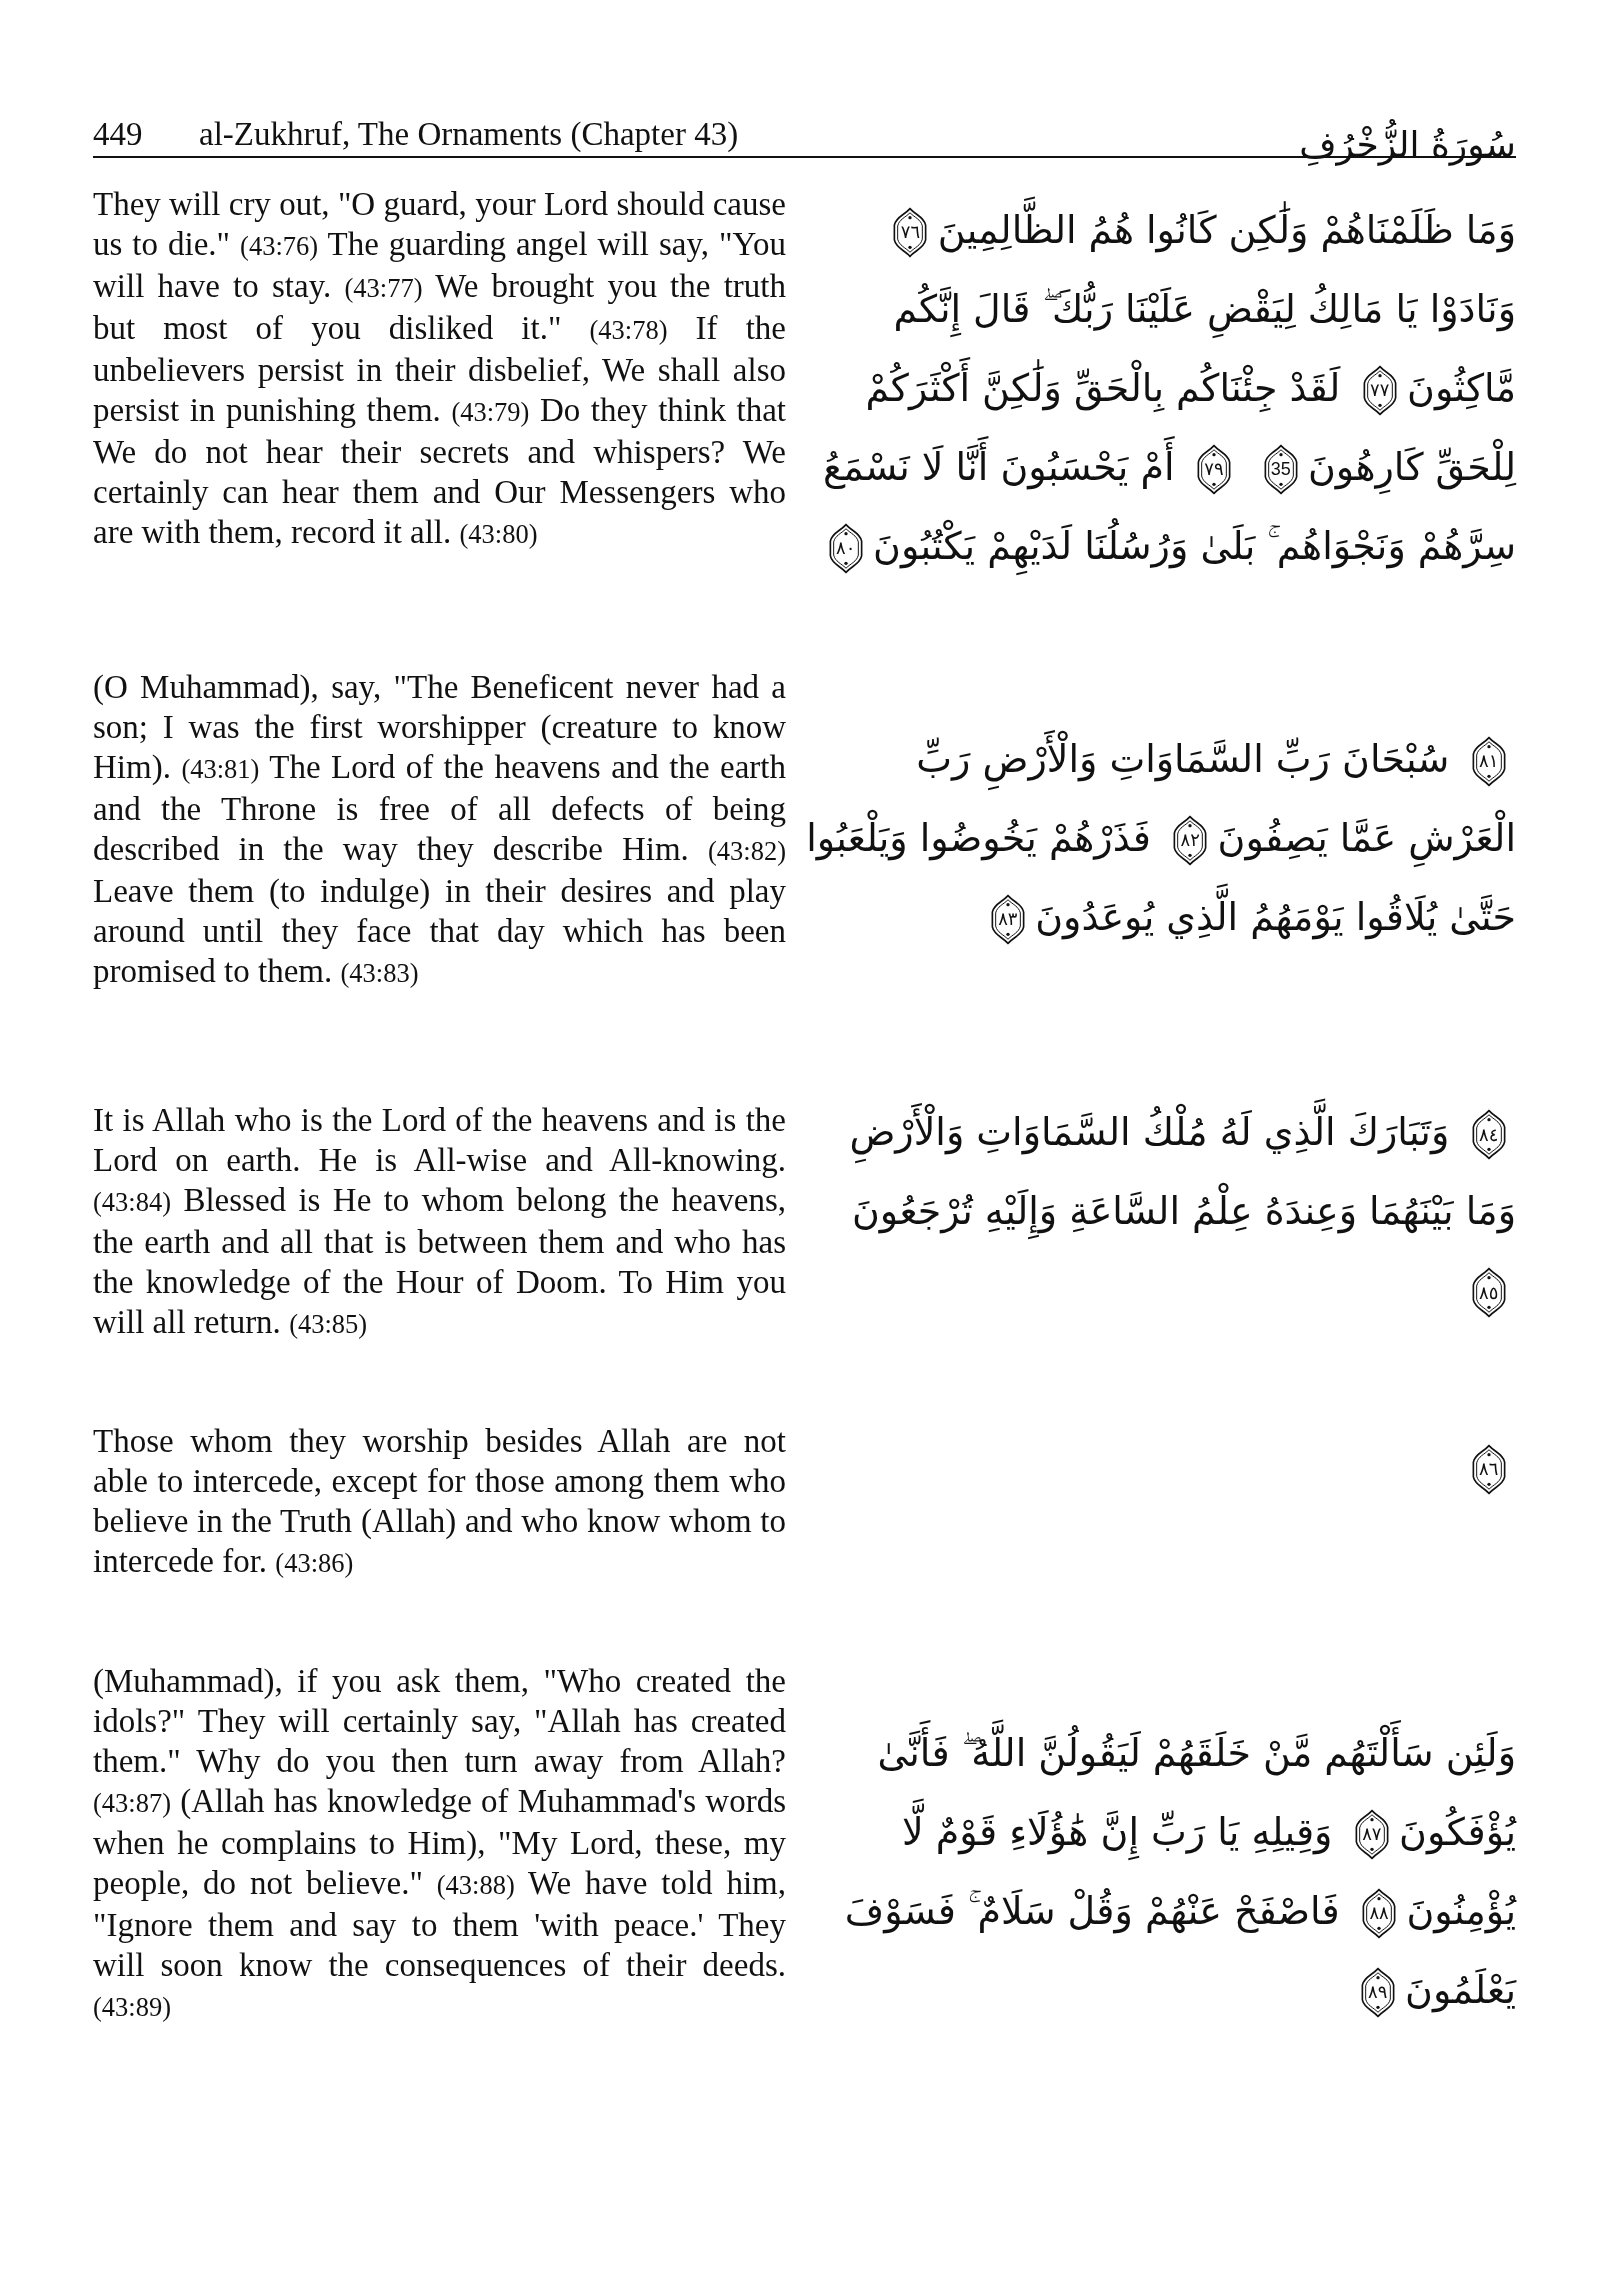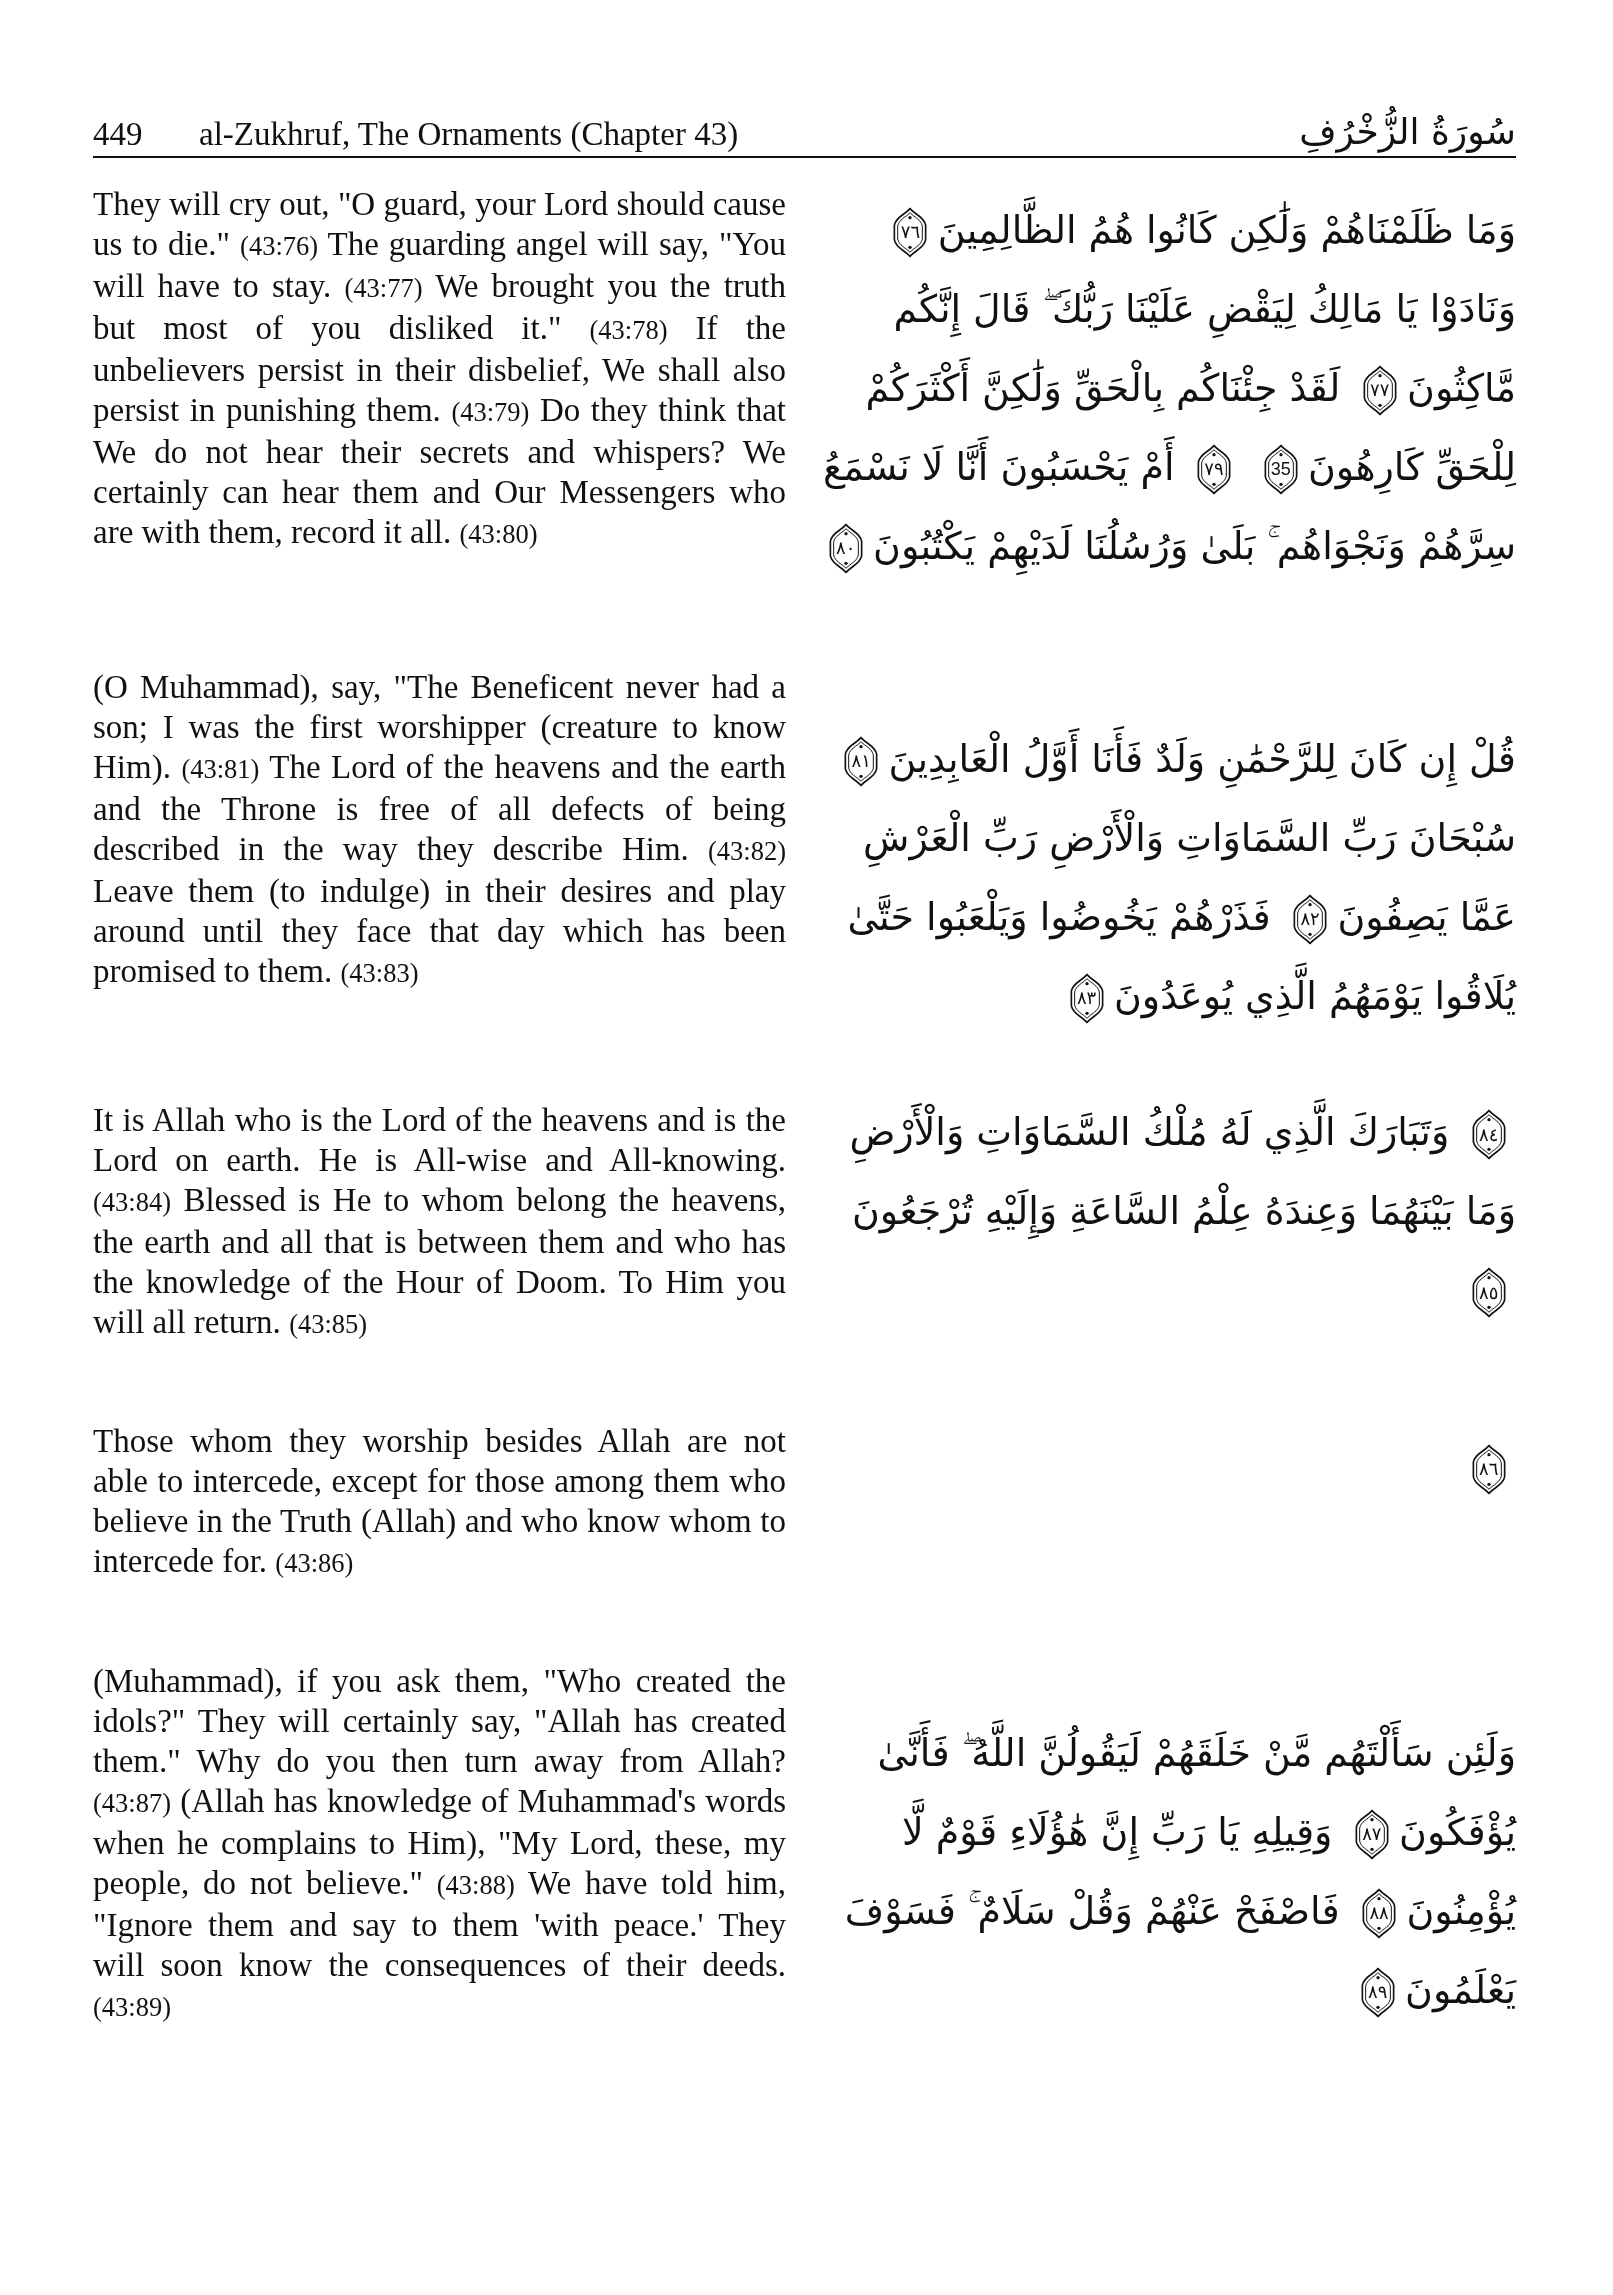--- a/index.html
+++ b/index.html
@@ -34,21 +34,21 @@
     .running-title {
       position: absolute;
       left: 106px;
       top: 10px;
       font-size: 33px;
       line-height: 36px;
     }
     .surah-name {
       position: absolute;
       right: 0;
-      top: 4px;
+      top: 17px;
       font-size: 36px;
       line-height: 43px;
       direction: rtl;
       font-family: "DejaVu Sans", sans-serif;
       margin-left: 26px;
     }
     .section {
       position: absolute;
       left: 93px;
       width: 1423px;
@@ -139,21 +139,21 @@
         </svg><span>٧٩</span></span> <span>أَمْ يَحْسَبُونَ أَنَّا لَا نَسْمَعُ سِرَّهُمْ وَنَجْوَاهُم ۚ بَلَىٰ وَرُسُلُنَا لَدَيْهِمْ يَكْتُبُونَ</span><span class="ayah-marker"><svg viewBox="0 0 46 62">
           <path d="M23 2 C30 10 40 12 42 22 L42 40 C40 50 30 52 23 60 C16 52 6 50 4 40 L4 22 C6 12 16 10 23 2 Z" fill="none" stroke="#111" stroke-width="2"></path>
           <path d="M23 7 C29 13 36 15 38 23 L38 39 C36 47 29 49 23 55 C17 49 10 47 8 39 L8 23 C10 15 17 13 23 7 Z" fill="none" stroke="#111" stroke-width="1.2"></path>
           <circle cx="23" cy="13" r="2" fill="#111"></circle>
           <circle cx="23" cy="49" r="2" fill="#111"></circle>
         </svg><span>٨٠</span></span> </div>
 </div>
 
 <div class="section" style="top:667px;">
   <div class="translation"><span>(O Muhammad), say, "The Beneficent never had a son; I was the first worshipper (creature to know Him). </span><span class="verse-ref">(43:81)</span><span> The Lord of the heavens and the earth and the Throne is free of all defects of being described in the way they describe Him. </span><span class="verse-ref">(43:82)</span><span> Leave them (to indulge) in their desires and play around until they face that day which has been promised to them. </span><span class="verse-ref">(43:83)</span></div>
-  <div class="arabic" style="top:53px;"><span>قُلْ إِن كَانَ لِلرَّحْمَٰنِ وَلَدٌ فَأَنَا أَوَّلُ الْعَابِدِينَ</span><span class="ayah-marker"><svg viewBox="0 0 46 62">
+  <div class="arabic" style="top:53px;"><span class="ayah-marker"><svg viewBox="0 0 46 62">
           <path d="M23 2 C30 10 40 12 42 22 L42 40 C40 50 30 52 23 60 C16 52 6 50 4 40 L4 22 C6 12 16 10 23 2 Z" fill="none" stroke="#111" stroke-width="2"></path>
           <path d="M23 7 C29 13 36 15 38 23 L38 39 C36 47 29 49 23 55 C17 49 10 47 8 39 L8 23 C10 15 17 13 23 7 Z" fill="none" stroke="#111" stroke-width="1.2"></path>
           <circle cx="23" cy="13" r="2" fill="#111"></circle>
           <circle cx="23" cy="49" r="2" fill="#111"></circle>
         </svg><span>٨١</span></span> <span>سُبْحَانَ رَبِّ السَّمَاوَاتِ وَالْأَرْضِ رَبِّ الْعَرْشِ عَمَّا يَصِفُونَ</span><span class="ayah-marker"><svg viewBox="0 0 46 62">
           <path d="M23 2 C30 10 40 12 42 22 L42 40 C40 50 30 52 23 60 C16 52 6 50 4 40 L4 22 C6 12 16 10 23 2 Z" fill="none" stroke="#111" stroke-width="2"></path>
           <path d="M23 7 C29 13 36 15 38 23 L38 39 C36 47 29 49 23 55 C17 49 10 47 8 39 L8 23 C10 15 17 13 23 7 Z" fill="none" stroke="#111" stroke-width="1.2"></path>
           <circle cx="23" cy="13" r="2" fill="#111"></circle>
           <circle cx="23" cy="49" r="2" fill="#111"></circle>
         </svg><span>٨٢</span></span> <span>فَذَرْهُمْ يَخُوضُوا وَيَلْعَبُوا حَتَّىٰ يُلَاقُوا يَوْمَهُمُ الَّذِي يُوعَدُونَ</span><span class="ayah-marker"><svg viewBox="0 0 46 62">

